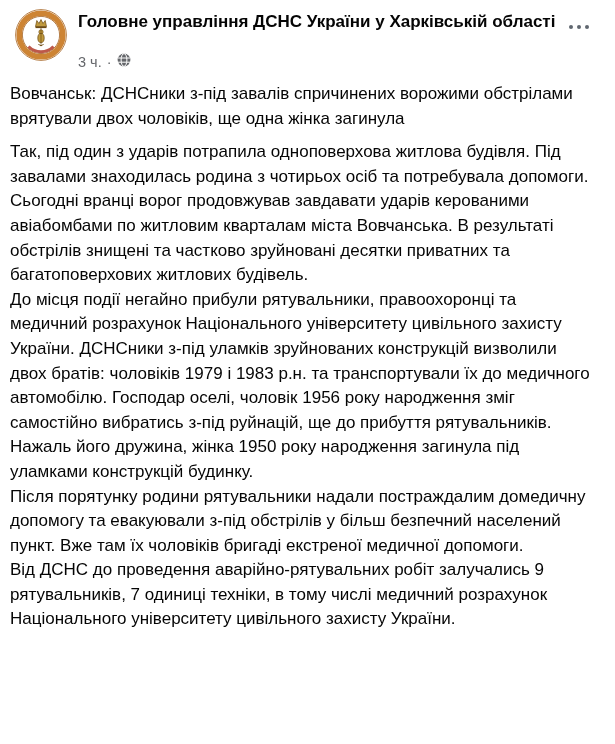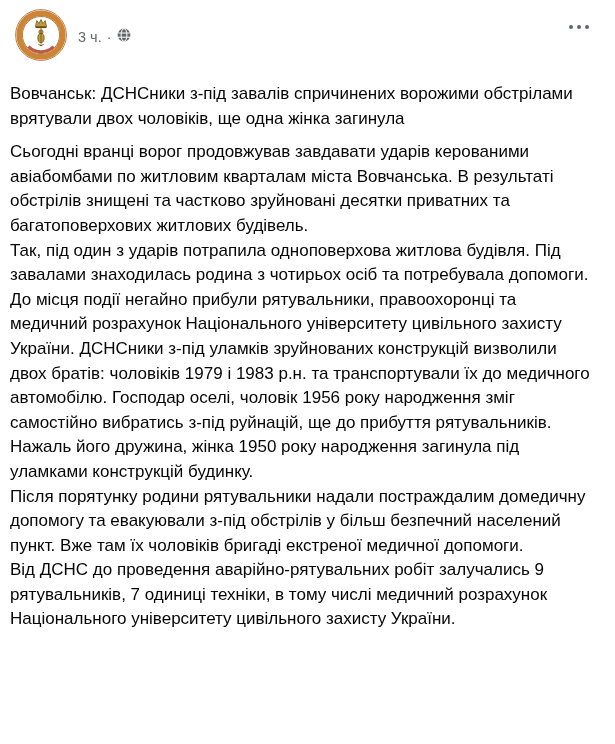--- a/index.html
+++ b/index.html
@@ -109,20 +109,21 @@
 
           <circle cx="26" cy="23" r="2.2" fill="#c09a3e" stroke="#6d4a12" stroke-width="0.6"></circle>
           <ellipse cx="26" cy="29" rx="3.2" ry="4.6" fill="#c09a3e" stroke="#6d4a12" stroke-width="0.7"></ellipse>
           <path d="M23.5 35 Q26 38.5 28.5 35" fill="none" stroke="#6d4a12" stroke-width="1"></path>
           <line x1="26" y1="19" x2="26" y2="36.5" stroke="#6d4a12" stroke-width="0.7"></line>
         </svg>
       </span>
     </button>
 
     <div class="header-meta">
+      <a class="page-name">Головне управління ДСНС України у Харківській області</a>
       <div class="sub-row">
         <a class="timestamp">3 ч.</a>
         <span class="dot-sep">·</span>
         <span class="globe">
           <svg width="14" height="14" viewBox="0 0 14 14">
             <circle cx="7" cy="7" r="6.4" fill="#65676b"></circle>
             <ellipse cx="7" cy="7" rx="2.9" ry="6.4" fill="none" stroke="#ffffff" stroke-width="1"></ellipse>
             <line x1="0.6" y1="5" x2="13.4" y2="5" stroke="#ffffff" stroke-width="1"></line>
             <line x1="0.6" y1="9.2" x2="13.4" y2="9.2" stroke="#ffffff" stroke-width="1"></line>
           </svg>
@@ -134,20 +135,20 @@
       <span style="display:flex;gap:3.5px;">
         <span class="dot"></span>
           <span class="dot"></span>
           <span class="dot"></span>
       </span>
     </button>
   </div>
 
   <div class="post-text">
     <p class="headline">Вовчанськ: ДСНСники з-під завалів спричинених ворожими обстрілами врятували двох чоловіків, ще одна жінка загинула</p>
+    <p>Так, під один з ударів потрапила одноповерхова житлова будівля. Під завалами знаходилась родина з чотирьох осіб та потребувала допомоги.</p>
     <p>Сьогодні вранці ворог продовжував завдавати ударів керованими авіабомбами по житловим кварталам міста Вовчанська. В результаті обстрілів знищені та частково зруйновані десятки приватних та багатоповерхових житлових будівель.</p>
-    <p>Так, під один з ударів потрапила одноповерхова житлова будівля. Під завалами знаходилась родина з чотирьох осіб та потребувала допомоги.</p>
     <p>До місця події негайно прибули рятувальники, правоохоронці та медичний розрахунок Національного університету цивільного захисту України. ДСНСники з-під уламків зруйнованих конструкцій визволили двох братів: чоловіків 1979 і 1983 р.н. та транспортували їх до медичного автомобілю. Господар оселі, чоловік 1956 року народження зміг самостійно вибратись з-під руйнацій, ще до прибуття рятувальників. Нажаль його дружина, жінка 1950 року народження загинула під уламками конструкцій будинку.</p>
     <p>Після порятунку родини рятувальники надали постраждалим домедичну допомогу та евакуювали з-під обстрілів у більш безпечний населений пункт. Вже там їх чоловіків бригаді екстреної медичної допомоги.</p>
     <p>Від ДСНС до проведення аварійно-рятувальних робіт залучались 9 рятувальників, 7 одиниці техніки, в тому числі медичний розрахунок Національного університету цивільного захисту України.</p>
   </div>
 
 </div>
 
 </body></html>

